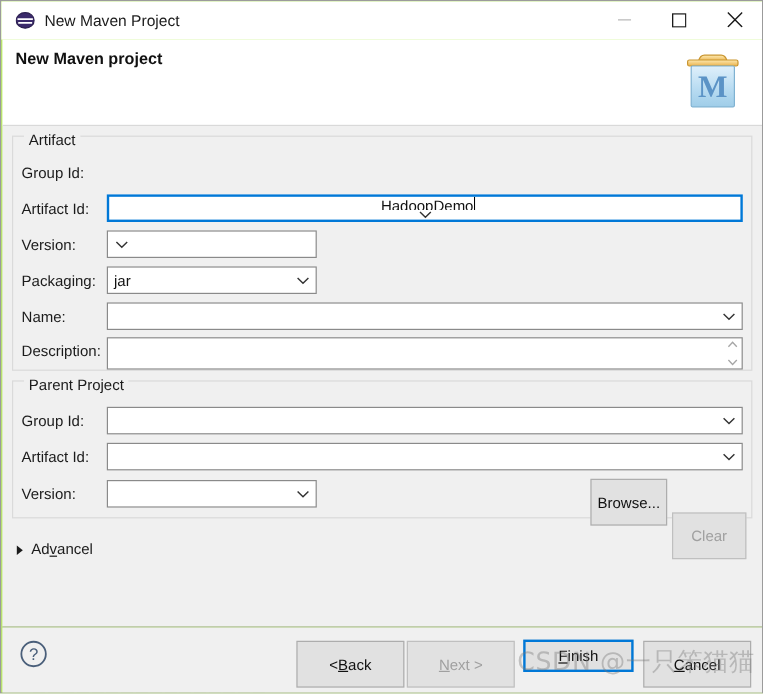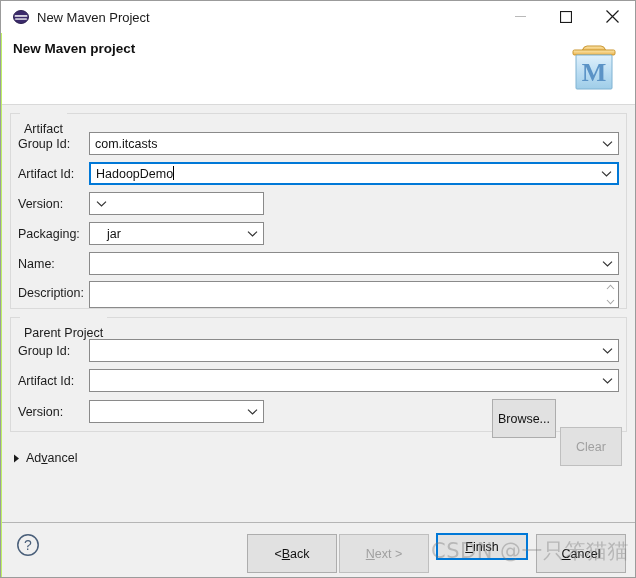--- a/index.html
+++ b/index.html
@@ -105,21 +105,21 @@
   .group {
     position: absolute;
     border: 1px solid #dadada;
     box-sizing: border-box;
   }
   .group > .group-title {
     position: absolute;
     top: -8px;
     left: 9px;
     background: #f0f0f0;
-    padding: 16px 4px;
+    padding: 4px 4px;
     font-size: 12.5px;
     color: #1b1b1b;
   }
 
   .fld-label {
     position: absolute;
     font-size: 12.5px;
     color: #1b1b1b;
     white-space: nowrap;
   }
@@ -320,50 +320,42 @@
   </div>
   <div class="header-rule"></div>
 
   <div class="body">
 
     <div class="group" style="left:8px; top:8px; width:617px; height:196px;">
       <span class="group-title">Artifact</span>
     </div>
 
     <div class="fld-label" style="left:16px; top:32px;">Group Id:</div>
-    <div class="combo" style="left:87px; top:27px; width:530px;">
-      <span class="combo-value">com.itcasts</span>
-      <span class="chev">
-        <svg width="11" height="8" viewBox="0 0 11 8">
-            <path d="M1 1.6 L5.5 6 L10 1.6" fill="none" stroke="#333" stroke-width="1.2"></path>
-          </svg>
-      </span>
-    </div>
 
     <div class="fld-label" style="left:16px; top:62px;">Artifact Id:</div>
-    <div class="combo focused" style="left:87px; top:57px; width:530px;">
+    <div class="combo focused" style="left:87px; top:57px; width:530px;flex-direction:column;">
       <span class="combo-value"><span>HadoopDemo</span><span class="caret"></span></span>
       <span class="chev">
         <svg width="11" height="8" viewBox="0 0 11 8">
             <path d="M1 1.6 L5.5 6 L10 1.6" fill="none" stroke="#333" stroke-width="1.2"></path>
           </svg>
       </span>
     </div>
 
     <div class="fld-label" style="left:16px; top:92px;">Version:</div>
     <div class="combo" style="left:87px; top:87px; width:175px;">
       <span class="chev">
         <svg width="11" height="8" viewBox="0 0 11 8">
             <path d="M1 1.6 L5.5 6 L10 1.6" fill="none" stroke="#333" stroke-width="1.2"></path>
           </svg>
       </span>
     </div>
 
     <div class="fld-label" style="left:16px; top:122px;">Packaging:</div>
-    <div class="combo" style="left:87px; top:117px; width:175px;padding-left:12px;">
+    <div class="combo" style="left:87px; top:117px; width:175px;">
       <span class="combo-value">jar</span>
       <span class="chev">
         <svg width="11" height="8" viewBox="0 0 11 8">
             <path d="M1 1.6 L5.5 6 L10 1.6" fill="none" stroke="#333" stroke-width="1.2"></path>
           </svg>
       </span>
     </div>
 
     <div class="fld-label" style="left:16px; top:152px;">Name:</div>
     <div class="combo" style="left:87px; top:147px; width:530px;">

